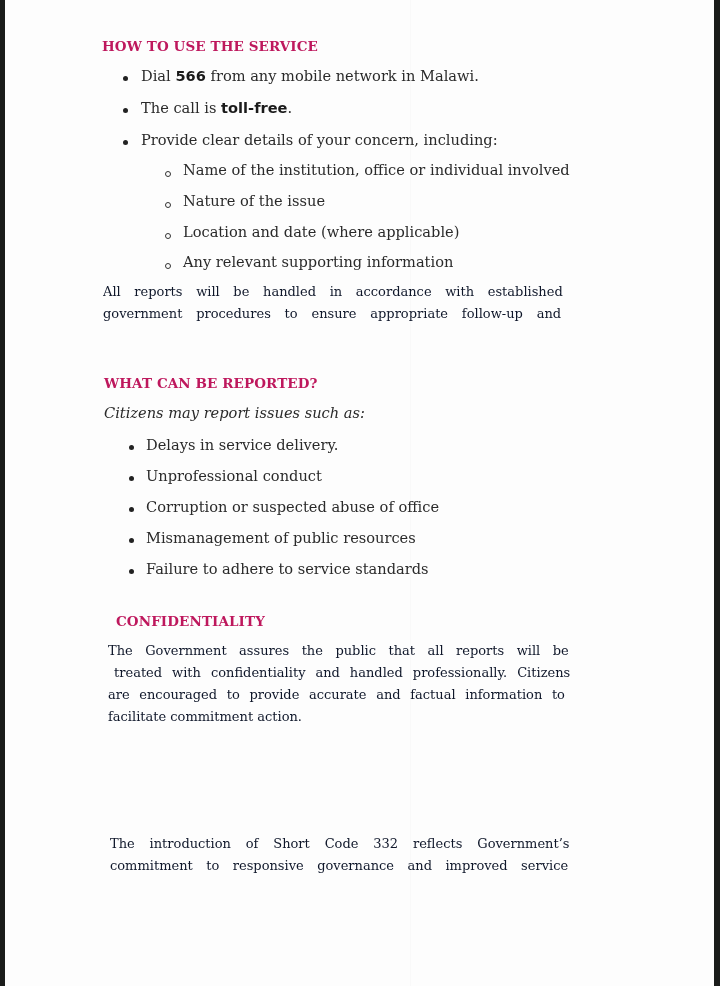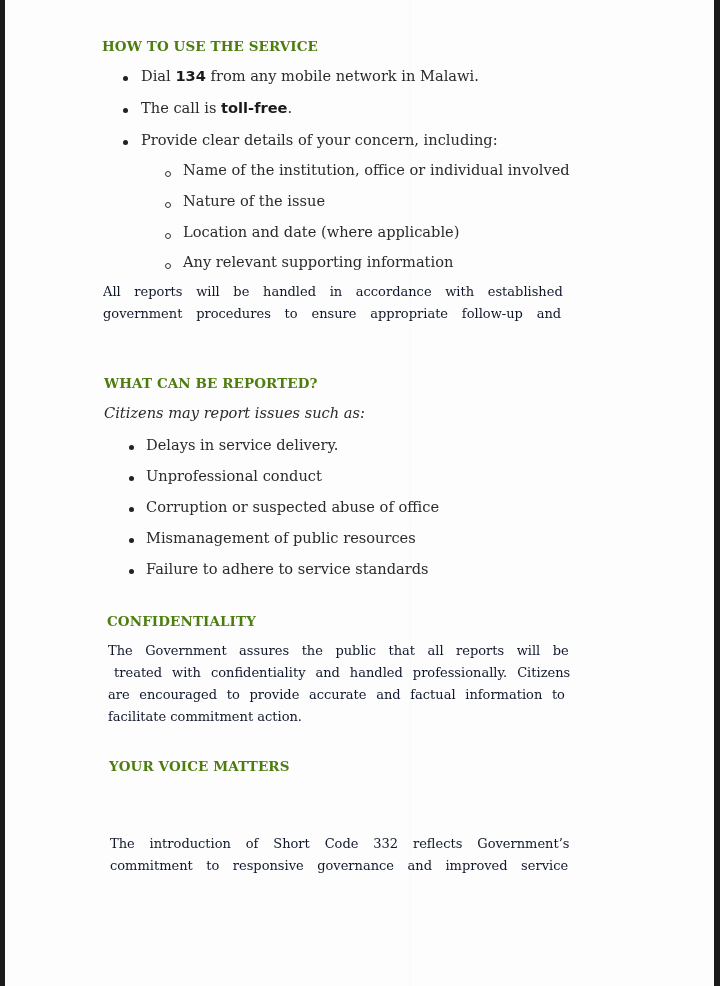--- a/index.html
+++ b/index.html
@@ -27,21 +27,21 @@
       top: 0;
       width: 1px;
       height: 986px;
       background: rgba(0,0,0,0.015);
     }
     .heading {
       position: absolute;
       font-family: "DejaVu Serif", "Liberation Serif", serif;
       font-weight: bold;
       font-size: 13.5px;
-      color: #4d7c0f;
+      color: #be185d;
       letter-spacing: 0.1px;
       white-space: nowrap;
     }
     .line {
       position: absolute;
       font-size: 14.6px;
       color: #2a2a2a;
       white-space: nowrap;
     }
     .bullet {
@@ -85,21 +85,21 @@
   </style>
 </head>
 <body>
 
 <div class="page">
 
   <div class="heading" style="left:97px; top:38px;">HOW TO USE THE SERVICE</div>
 
   <div>
     <span class="bullet" style="left:118px; top:76px;"></span>
-    <div class="line" style="left:136px; top:67px;"><span>Dial </span><span class="bold-sans">134</span><span> from any mobile network in Malawi.</span></div>
+    <div class="line" style="left:136px; top:67px;"><span>Dial </span><span class="bold-sans">566</span><span> from any mobile network in Malawi.</span></div>
 
     <span class="bullet" style="left:118px; top:108px;"></span>
     <div class="line" style="left:136px; top:99px;"><span>The call is </span><span class="bold-sans">toll-free</span><span>.</span></div>
 
     <span class="bullet" style="left:118px; top:140px;"></span>
     <div class="line" style="left:136px; top:131px;"><span>Provide clear details of your concern, including:</span></div>
   </div>
 
   <div>
     <span class="circle" style="left:160px; top:171px;"></span>
@@ -133,27 +133,26 @@
     <span class="bullet" style="left:124px; top:507px;"></span>
     <div class="line" style="left:141px; top:498px;">Corruption or suspected abuse of office</div>
 
     <span class="bullet" style="left:124px; top:538px;"></span>
     <div class="line" style="left:141px; top:529px;">Mismanagement of public resources</div>
 
     <span class="bullet" style="left:124px; top:569px;"></span>
     <div class="line" style="left:141px; top:560px;">Failure to adhere to service standards</div>
   </div>
 
-  <div class="heading" style="left:102px; top:613px;text-align:right;">CONFIDENTIALITY</div>
+  <div class="heading" style="left:111px; top:613px;text-align:right;">CONFIDENTIALITY</div>
   <div class="para" style="left:103px; top:640px; width:508px;">
     <span class="jl" style="white-space: nowrap; display: block; word-spacing: 8.33333px; text-align-last: left;">The Government assures the public that all reports will be</span>
     <span class="jl" style="white-space: nowrap; display: block; word-spacing: 5.83333px; text-align-last: left; margin-left: 6px;">treated with confidentiality and handled professionally. Citizens</span>
     <span class="jl" style="white-space: nowrap; display: block; word-spacing: 5.5px; text-align-last: left;">are encouraged to provide accurate and factual information to</span>
     <span class="jl last">facilitate commitment action.</span>
   </div>
 
-  <div class="heading" style="left:104px; top:758px;">YOUR VOICE MATTERS</div>
   <div class="para" style="left:105px; top:785px; width:507px;margin-top:48px;">
     <span class="jl" style="white-space: nowrap; display: block; word-spacing: 10.7143px; text-align-last: left;">The introduction of Short Code 332 reflects Government’s</span>
     <span class="jl" style="white-space: nowrap; display: block; word-spacing: 9.33333px; text-align-last: left;">commitment to responsive governance and improved service</span>
   </div>
 
 </div>
 
 </body></html>

